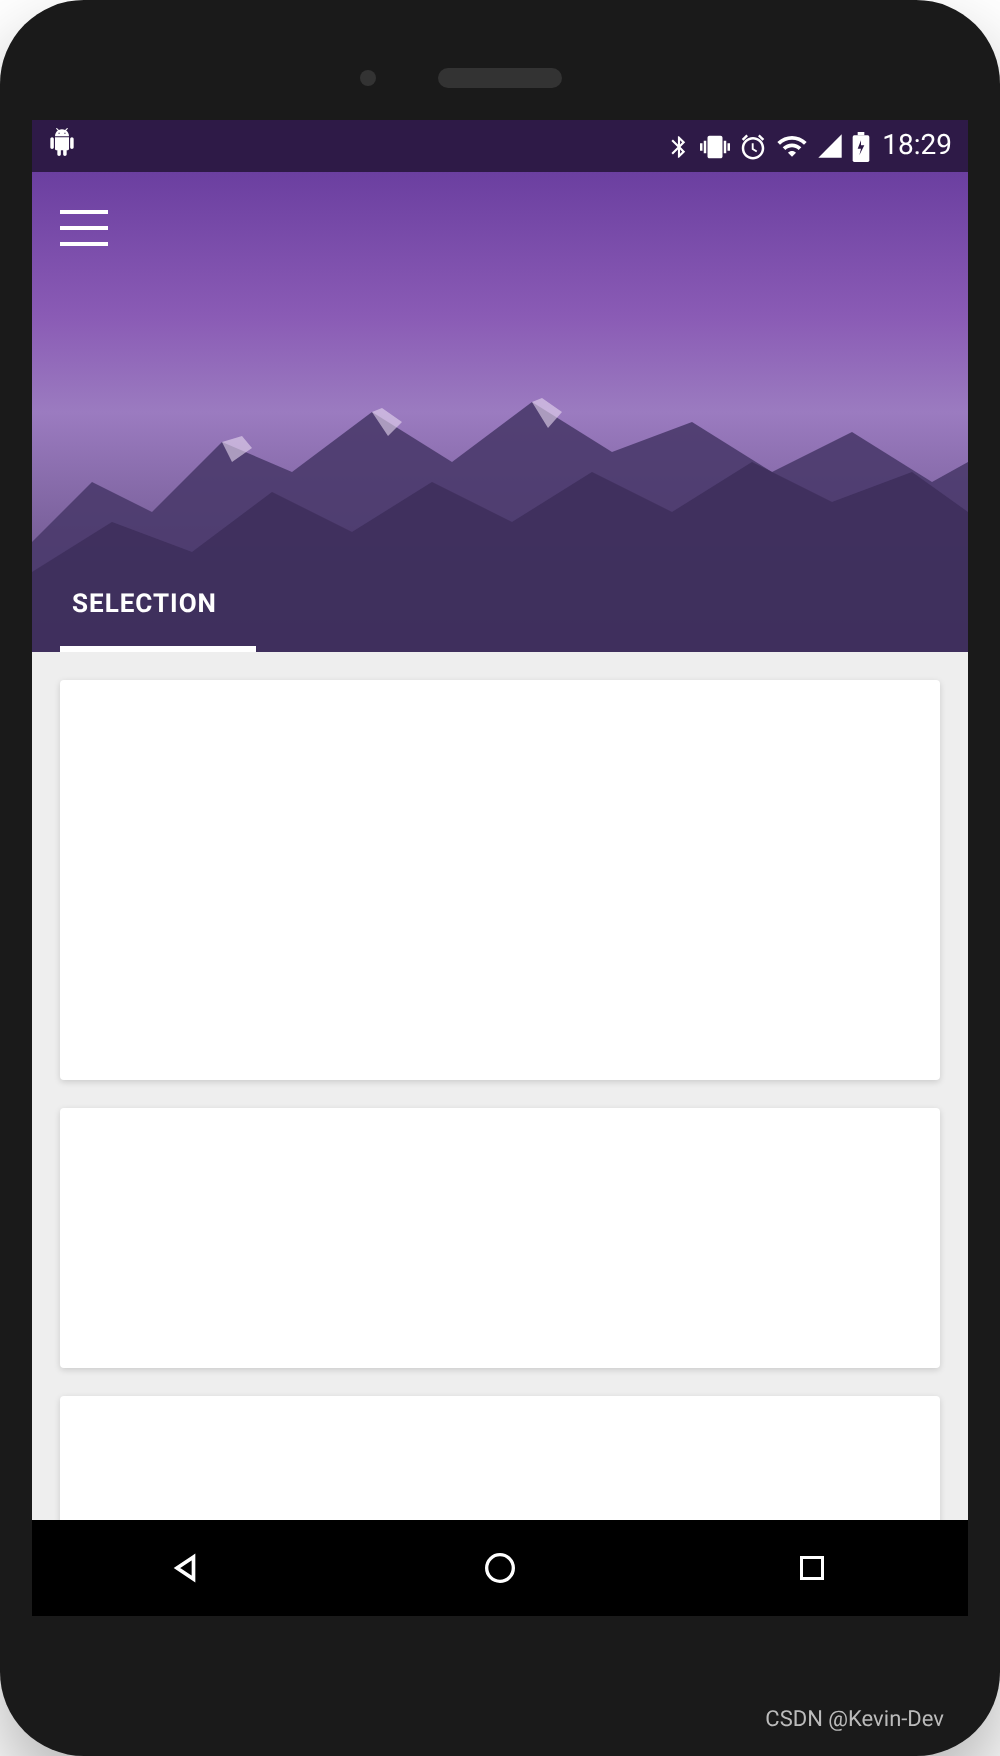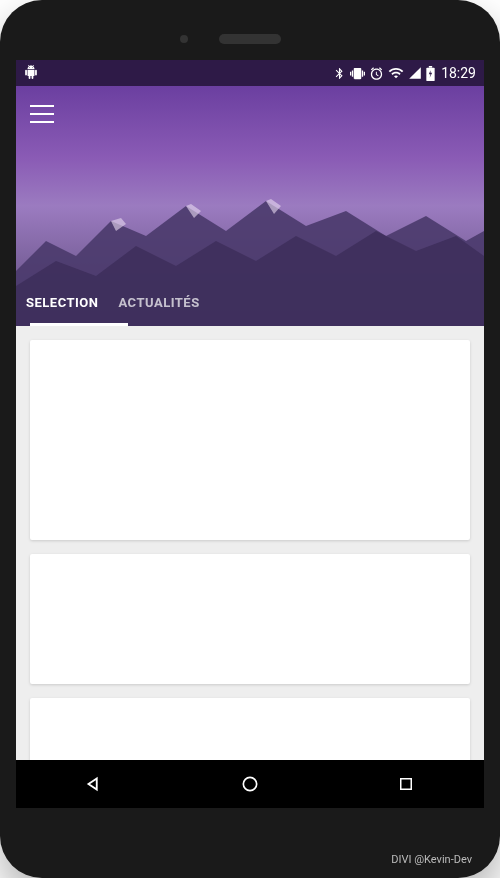--- a/index.html
+++ b/index.html
@@ -134,21 +134,21 @@
       bottom: 0;
       left: 0;
       right: 0;
       height: 48px;
       display: flex;
       align-items: center;
       z-index: 2;
       overflow: hidden;
     }
     .tab {
-      padding: 0 10px;
+      padding: 0 20px;
       height: 48px;
       display: flex;
       align-items: center;
       color: rgba(255,255,255,0.7);
       font-size: 13px;
       font-weight: 700;
       letter-spacing: 0.5px;
       white-space: nowrap;
       cursor: pointer;
       position: relative;
@@ -271,21 +271,20 @@
         <div class="hamburger">
           <span></span>
             <span></span>
             <span></span>
         </div>
       </div>
 
 
       <div class="tabs">
         <div class="tab active">SELECTION</div>
-        <div class="tab">ACTUALITÉS</div>
         <div class="tab-indicator"></div>
       </div>
     </div>
 
     <div class="content-area">
       <div class="card card-1"></div>
       <div class="card card-2"></div>
       <div class="card card-3"></div>
     </div>
 
@@ -304,13 +303,13 @@
     </div>
     <div class="nav-btn">
       <svg width="18" height="18" viewBox="0 0 24 24" fill="none" stroke="#fff" stroke-width="2">
           <rect x="5" y="5" width="14" height="14"></rect>
         </svg>
     </div>
   </div>
 
 </div>
 
-<div class="watermark">DIVI @Kevin-Dev</div>
+<div class="watermark">CSDN @Kevin-Dev</div>
 
 </body></html>

